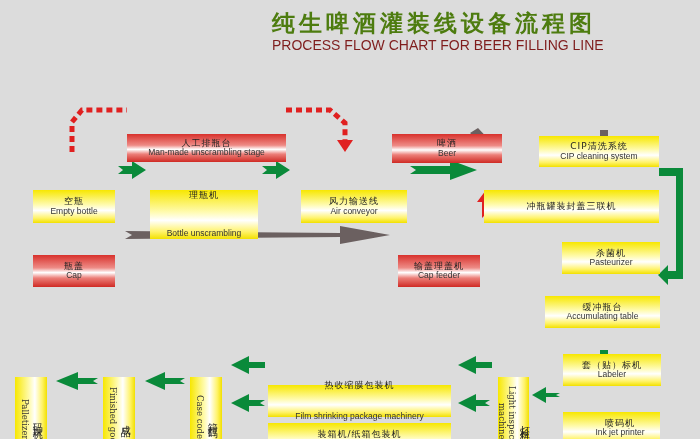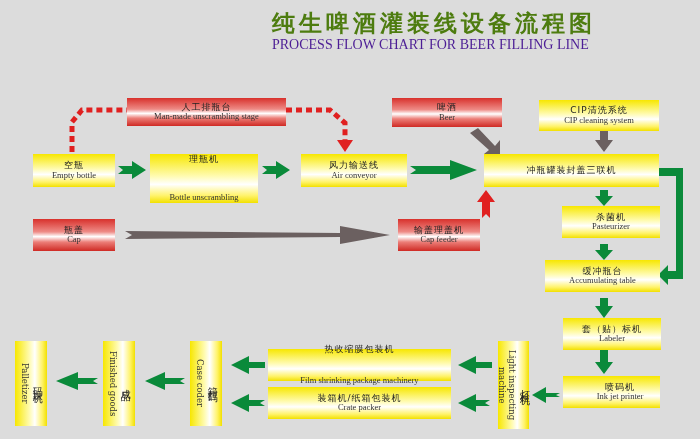--- a/index.html
+++ b/index.html
@@ -8,33 +8,33 @@
     background: #dcdcdc;
     font-family: "DejaVu Serif", serif;
   }
   .title-zh {
     position: absolute; left: 272px; top: 8px;
     font-family: "DejaVu Sans", sans-serif; font-weight: bold;
     font-size: 23px; color: #4d7c0f; letter-spacing: 4px; white-space: nowrap;
   }
   .title-en {
     position: absolute; left: 272px; top: 37px;
-    font-family: Liberation Serif, serif;
-    font-size: 14px; color: #4c1d95; white-space: nowrap;
+    font-family: Liberation Sans, sans-serif;
+    font-size: 14px; color: #7f1d1d; white-space: nowrap;
   }
   .box {
     position: absolute; box-sizing: border-box;
     display: flex; flex-direction: column; align-items: center; justify-content: center;
-    text-align: center; line-height: 1.15;
+    text-align: center; line-height: 1.15; margin-top: 36px;
   }
   .yellow { background: linear-gradient(to bottom, #f7e700 0%, #fffbb0 45%, #ffffff 62%, #fff36a 85%, #f2e000 100%); }
   .yellow.v { background: linear-gradient(to right, #f7e700 0%, #fffbb0 45%, #ffffff 62%, #fff36a 85%, #f2e000 100%); }
   .red { background: linear-gradient(to bottom, #d8312c 0%, #ee8b86 40%, #ffffff 55%, #ec7e78 72%, #cf2a24 100%); }
   .zh { font-family: "DejaVu Sans", sans-serif; font-size: 9px; color: #222; letter-spacing: 1px; white-space: nowrap; }
-  .en { font-family: Liberation Serif, serif; font-size: 8.5px; color: #333; white-space: nowrap; }
+  .en { font-family: Liberation Sans, sans-serif; font-size: 8.5px; color: #333; white-space: nowrap; }
   .vbox { flex-direction: row-reverse; gap: 3px; }
   .vzh { writing-mode: vertical-rl; font-family: "DejaVu Sans", sans-serif; font-size: 10px; color: #222; letter-spacing: 3px; }
   .ven { writing-mode: vertical-rl; font-family: "DejaVu Serif", serif; font-size: 8.5px; color: #333; white-space: nowrap; }
   svg#arrows { position: absolute; left: 0; top: 0; }
 </style>
 </head>
 <body>
 
 <div class="title-zh">纯生啤酒灌装线设备流程图</div>
 <div class="title-en">PROCESS FLOW CHART FOR BEER FILLING LINE</div>

